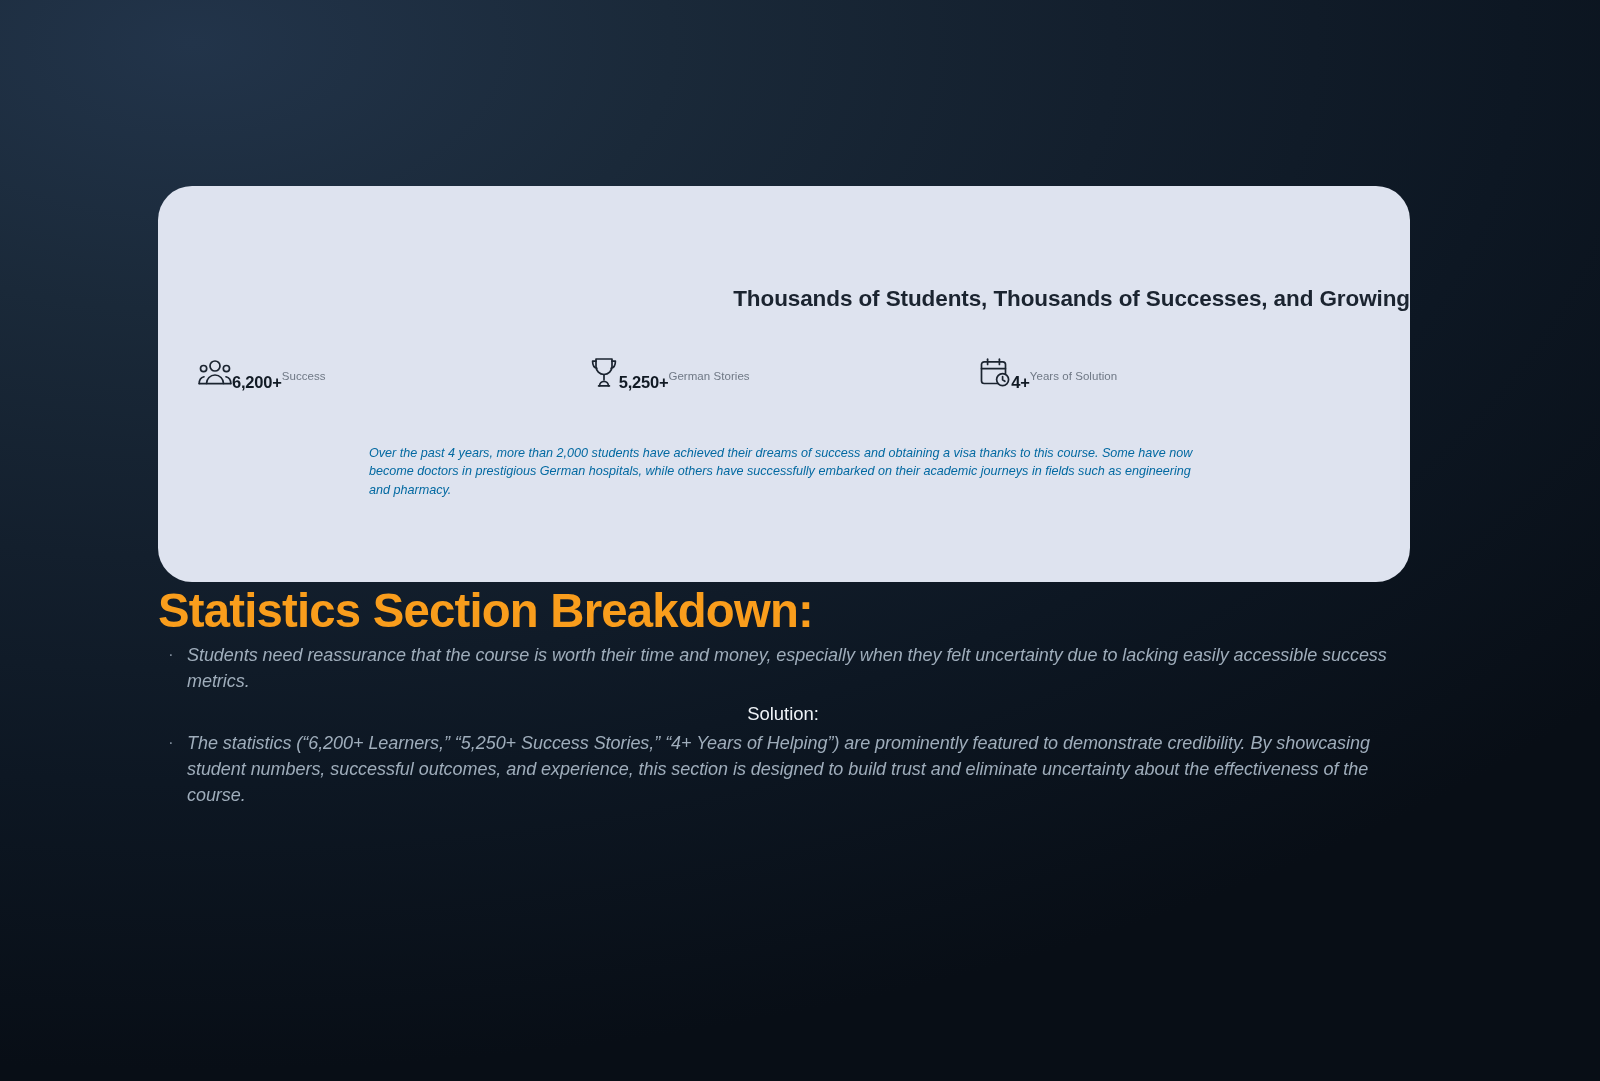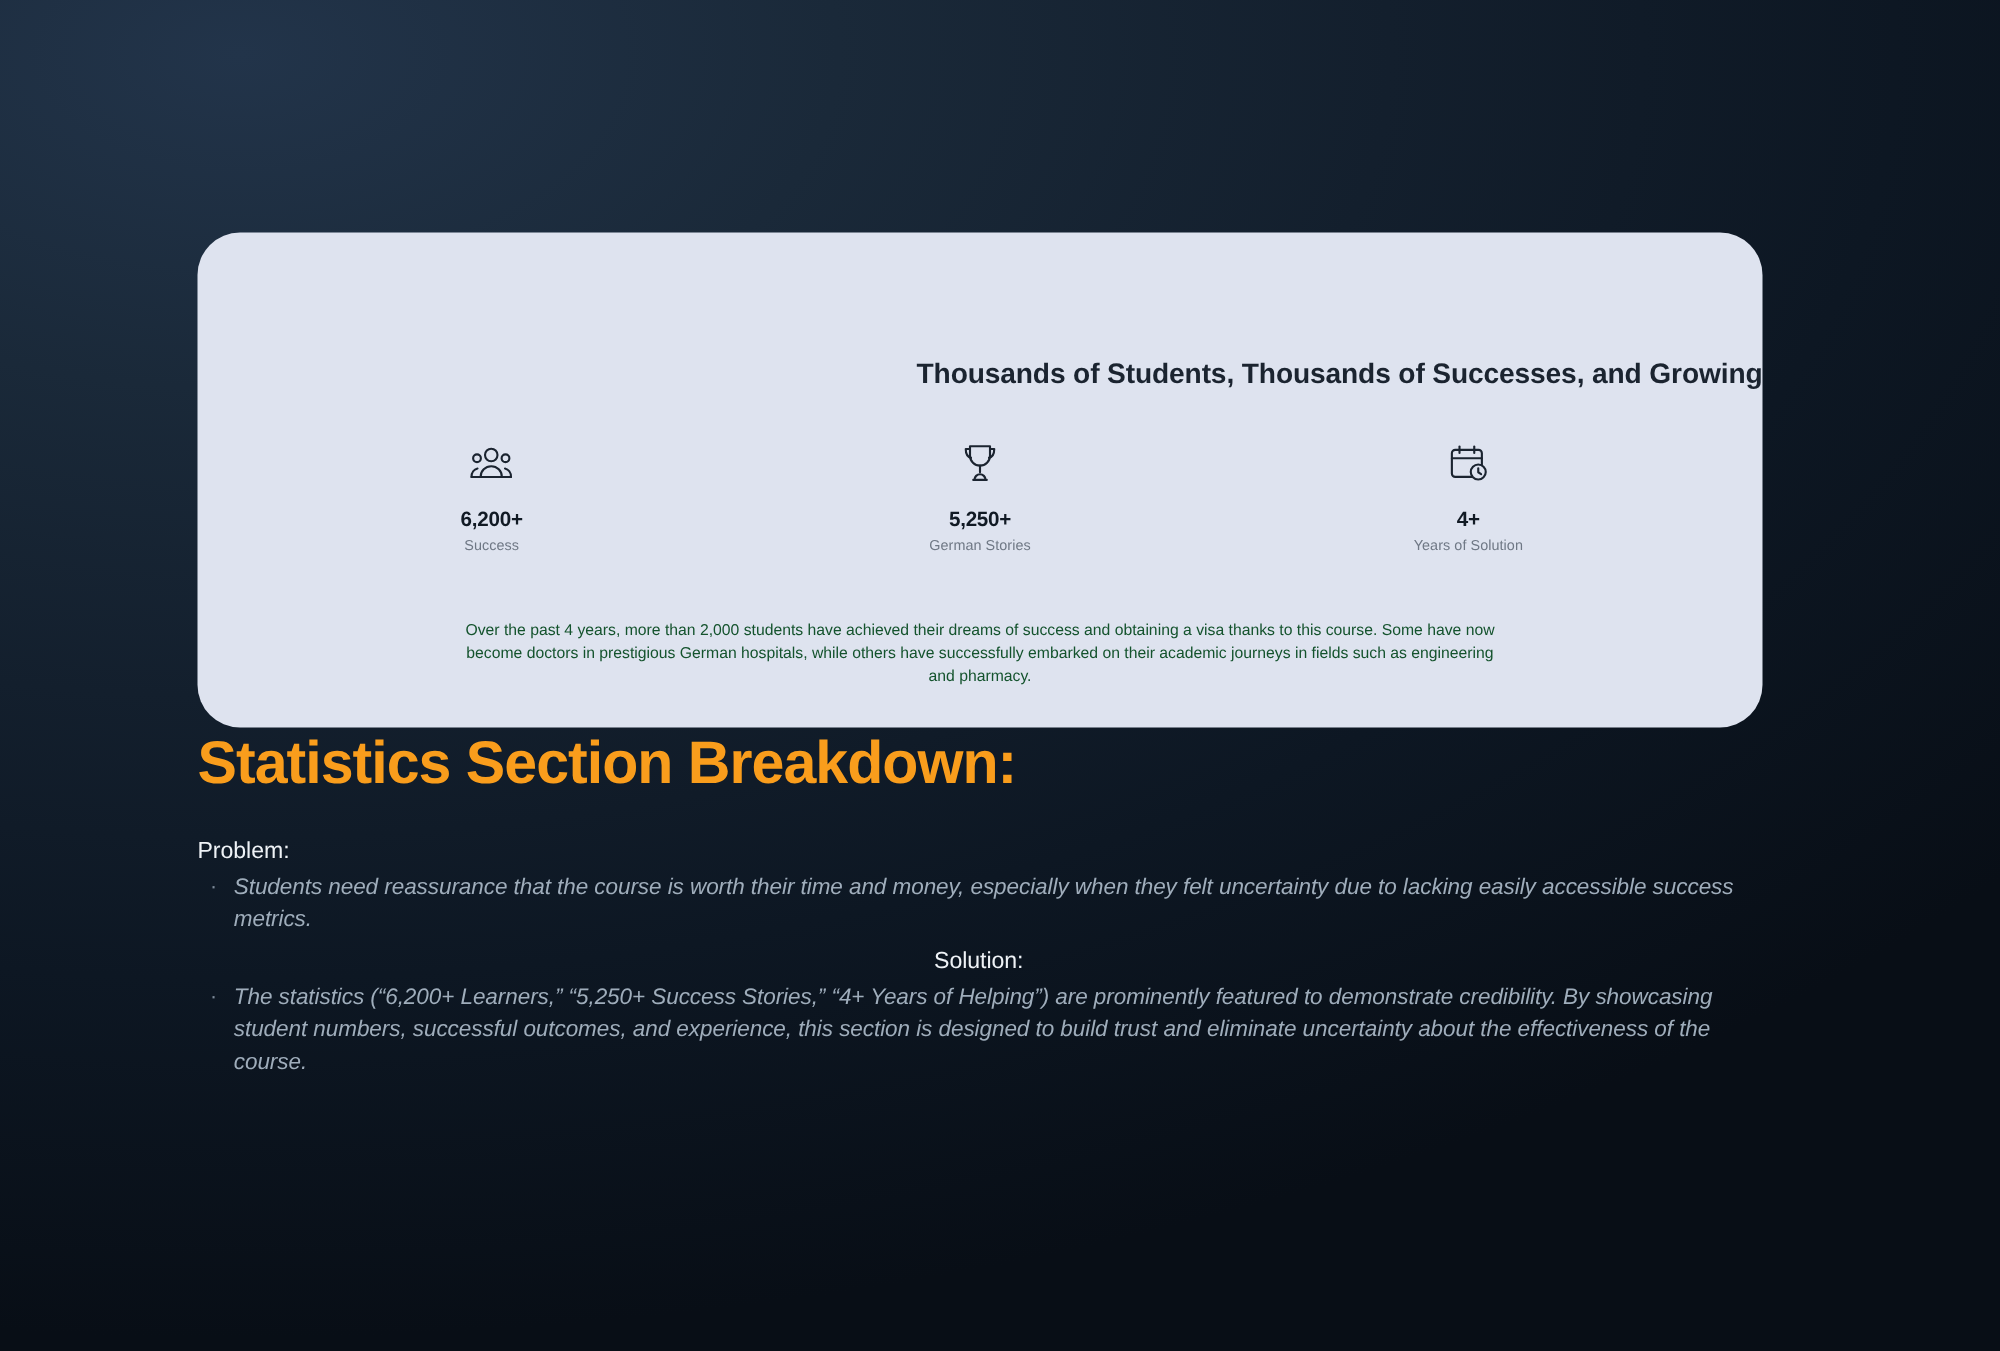--- a/index.html
+++ b/index.html
@@ -39,21 +39,21 @@
   }
 
   .stats-row {
     display:flex;
     margin-top:42px;
     padding:0 40px;
   }
   .stat-col {
     flex:1;
     display:flex;
-    flex-direction:column;
+    flex-direction:row;
     align-items:center;
   }
   .stat-icon {
     height:34px;
     display:flex;
     align-items:center;
     justify-content:center;
   }
   .stat-icon svg { display:block; }
   .stat-value {
@@ -66,24 +66,25 @@
   .stat-label {
     margin-top:5px;
     font-size:11.5px;
     color:#6f7885;
     letter-spacing:0.05px;
   }
 
   .card-desc {
     margin:52px auto 0;
     width:830px;
-    text-align:center;
+    text-align:left;
     font-size:12.6px;
     line-height:18.4px;
-    color:#14532d;
+    color:#0369a1;
+    font-style:italic;
   }
 
   
   .breakdown {
     position:absolute;
     left:158px;
     top:586px;
     width:1250px;
   }
 
@@ -186,21 +187,20 @@
 
   </div>
 
   <div class="card-desc">Over the past 4 years, more than 2,000 students have achieved their dreams of success and obtaining a visa thanks to this course. Some have now become doctors in prestigious German hospitals, while others have successfully embarked on their academic journeys in fields such as engineering and pharmacy.</div>
 </div>
 
 <div class="breakdown">
 
   <div class="breakdown-heading">Statistics Section Breakdown:</div>
 
-  <div class="section-label">Problem:</div>
   <div class="bullet-list">
     <div class="bullet">
       <span class="bullet-dot">·</span>
       <span class="bullet-text">Students need reassurance that the course is worth their time and money, especially when they felt uncertainty due to lacking easily accessible success metrics.</span>
     </div>
   </div>
 
   <div class="section-label second">Solution:</div>
   <div class="bullet-list">
     <div class="bullet">

